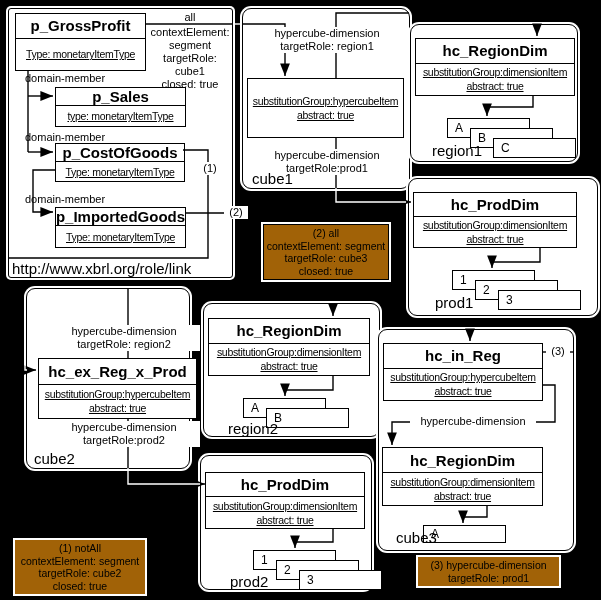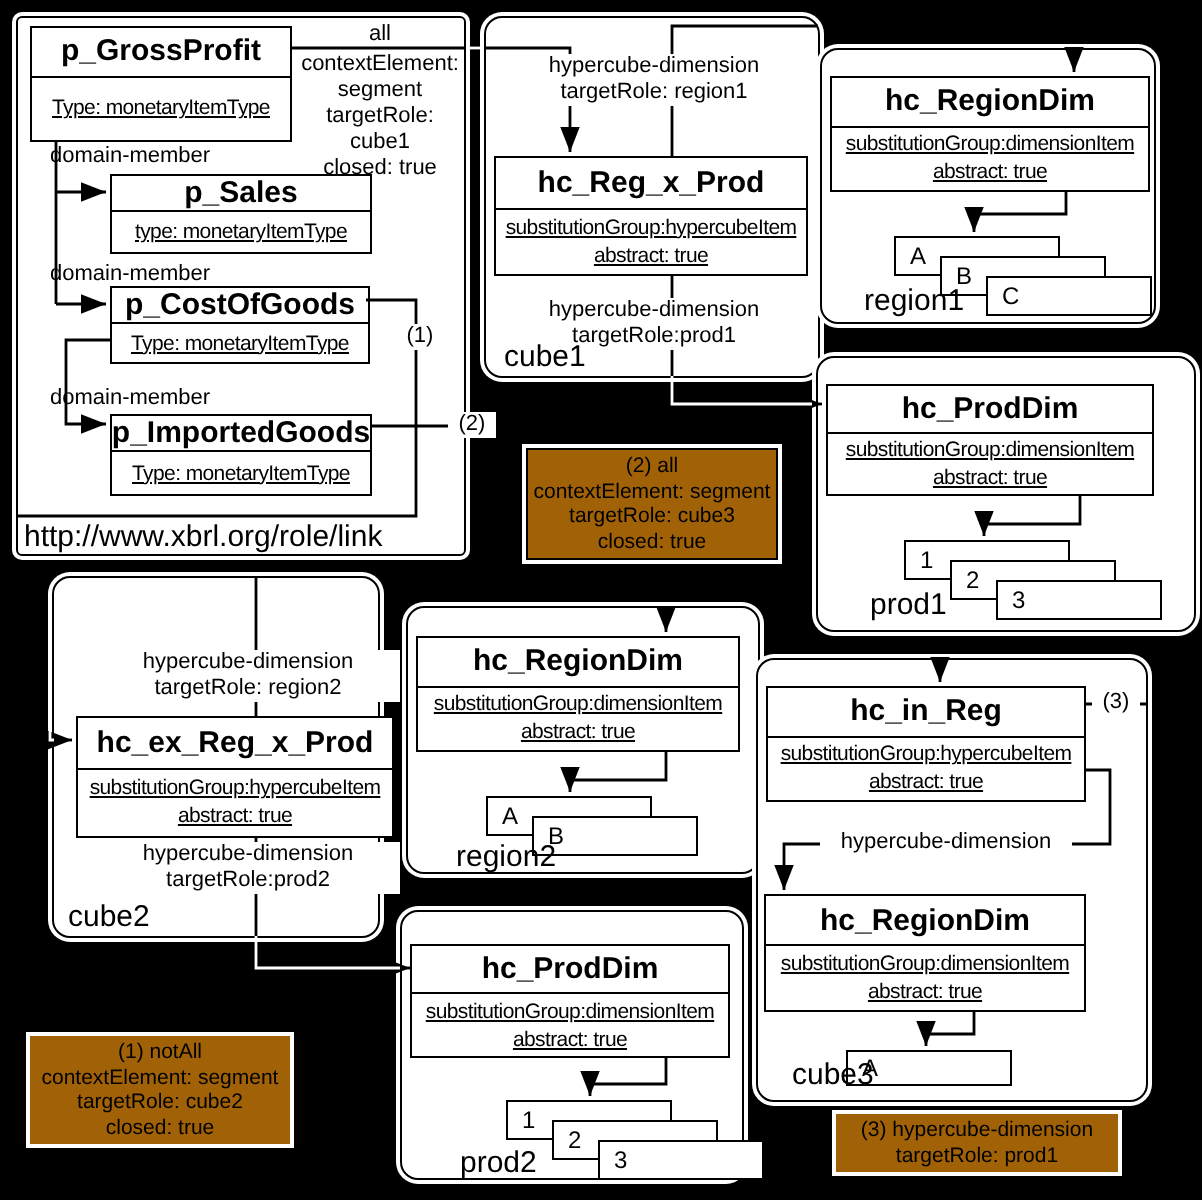--- a/index.html
+++ b/index.html
@@ -42,21 +42,21 @@
   <div class="obox" style="left:408px;top:178px;width:190px;height:138px;"></div>
   <div class="obox" style="left:26px;top:288px;width:164px;height:181px;"></div>
   <div class="obox" style="left:203px;top:303px;width:177px;height:134px;"></div>
   <div class="obox" style="left:200px;top:455px;width:172px;height:135px;"></div>
   <div class="obox" style="left:378px;top:329px;width:196px;height:222px;"></div>
 
   <div class="note bordered" style="left:263px;top:224px;width:126px;">(2) all
 contextElement: segment
 targetRole: cube3
 closed: true</div>
-  <div class="note" style="left:15px;top:518px;width:130px;">(1) notAll
+  <div class="note" style="left:15px;top:540px;width:130px;">(1) notAll
 contextElement: segment
 targetRole: cube2
 closed: true</div>
   <div class="note" style="left:418px;top:557px;width:141px;">(3) hypercube-dimension
 targetRole: prod1</div>
 
   <div class="cbox" style="left:15px;top:13px;width:131px;height:58px;">
     <div class="t">p_GrossProfit</div>
     <div class="attrs">
         <span class="a">Type: monetaryItemType</span>
@@ -89,21 +89,20 @@
   <div class="lbl" style="left:25px;top:72px;">domain-member</div>
   <div class="lbl" style="left:25px;top:131px;">domain-member</div>
   <div class="lbl" style="left:25px;top:193px;">domain-member</div>
   <div class="lbl ctr bgw" style="left:199px;top:162px;width:22px;">(1)</div>
   <div class="lbl ctr bgw" style="left:224px;top:206px;width:24px;">(2)</div>
   <div class="name" style="left:12px;top:260px;">http://www.xbrl.org/role/link</div>
 
   <div class="lbl ctr bgw" style="left:252px;top:27px;width:150px;">hypercube-dimension
 targetRole: region1</div>
   <div class="cbox" style="left:247px;top:78px;width:157px;height:60px;">
-    <div class="t">hc_Reg_x_Prod</div>
     <div class="attrs">
       <span class="a">substitutionGroup:hypercubeItem</span>
       <span class="a">abstract: true</span>
     </div>
   </div>
   <div class="lbl ctr bgw" style="left:252px;top:149px;width:150px;">hypercube-dimension
 targetRole:prod1</div>
   <div class="name" style="left:252px;top:170px;text-align:center;">cube1</div>
 
   <div class="cbox" style="left:415px;top:38px;width:160px;height:58px;">

